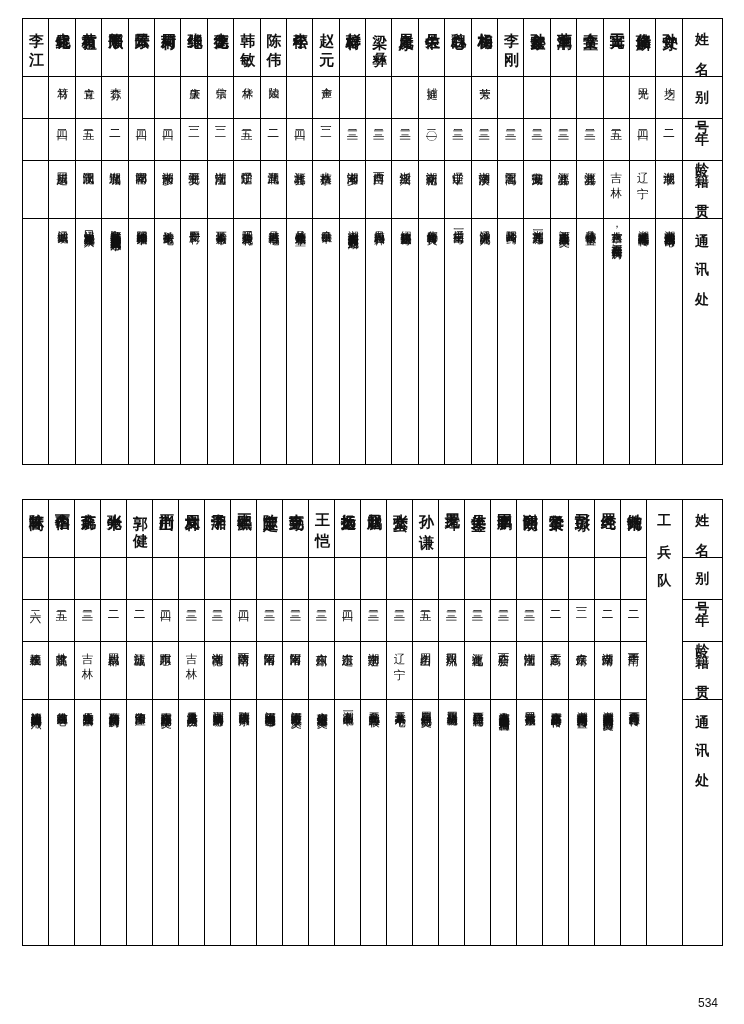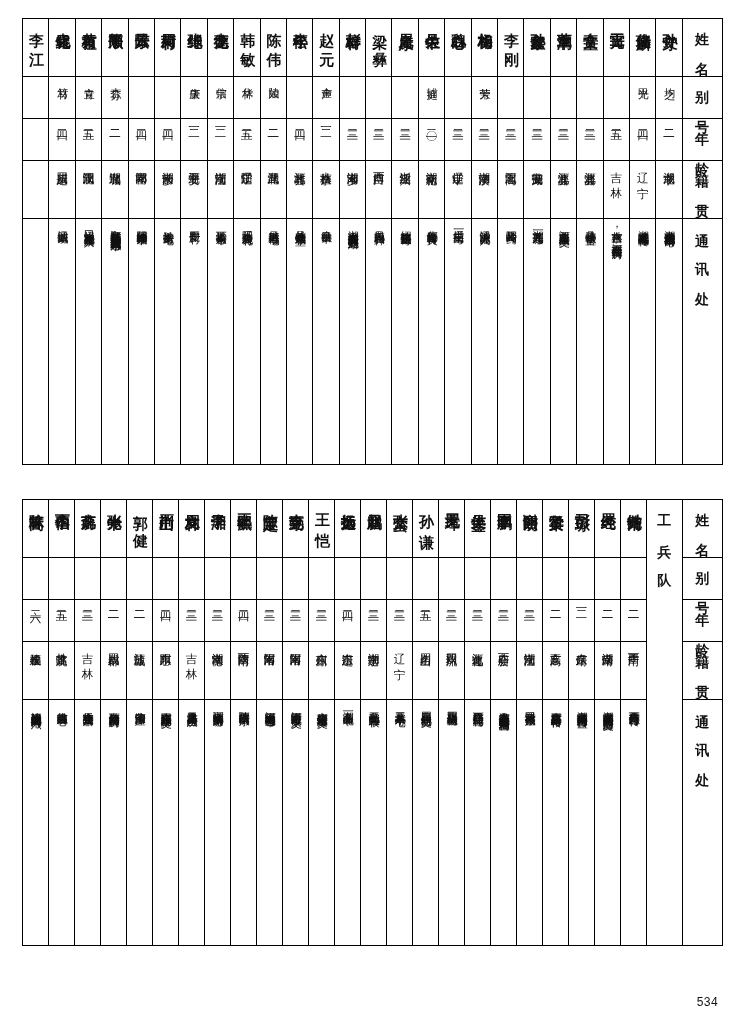--- a/index.html
+++ b/index.html
@@ -79,21 +79,21 @@
   .hdrcell .vt { letter-spacing: 0.5em; }
 
   .spacer {
     height: 34px;
   }
   .pageno {
     position: absolute;
     right: 26px;
     bottom: 14px;
     font-size: 12px;
-    font-family: Liberation Mono, monospace;
+    font-family: Liberation Sans, sans-serif;
   }
   .unit-cell {
     position: relative;
   }
 </style>
 </head>
 <body>
 
 <div class="page">
 

